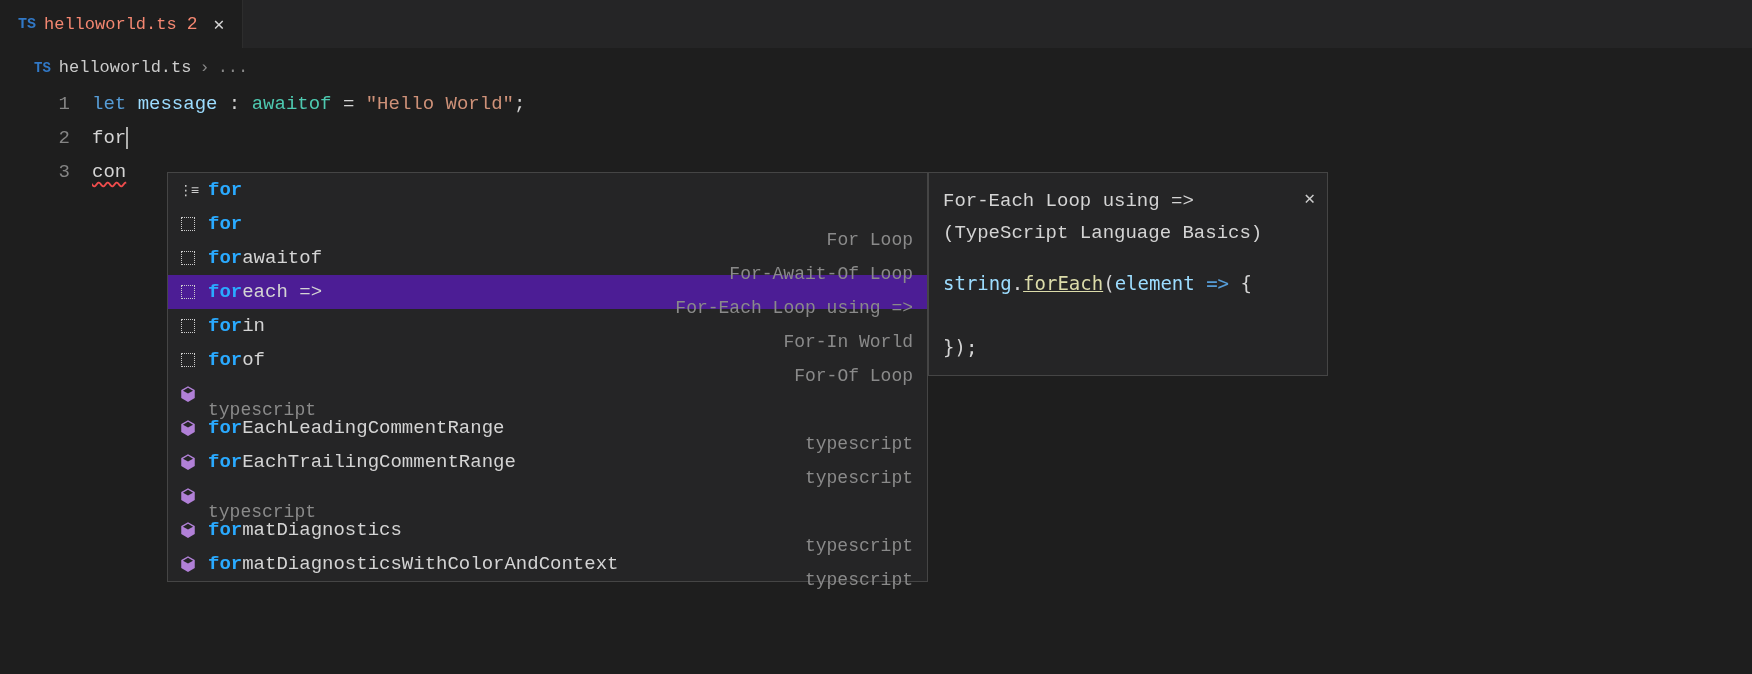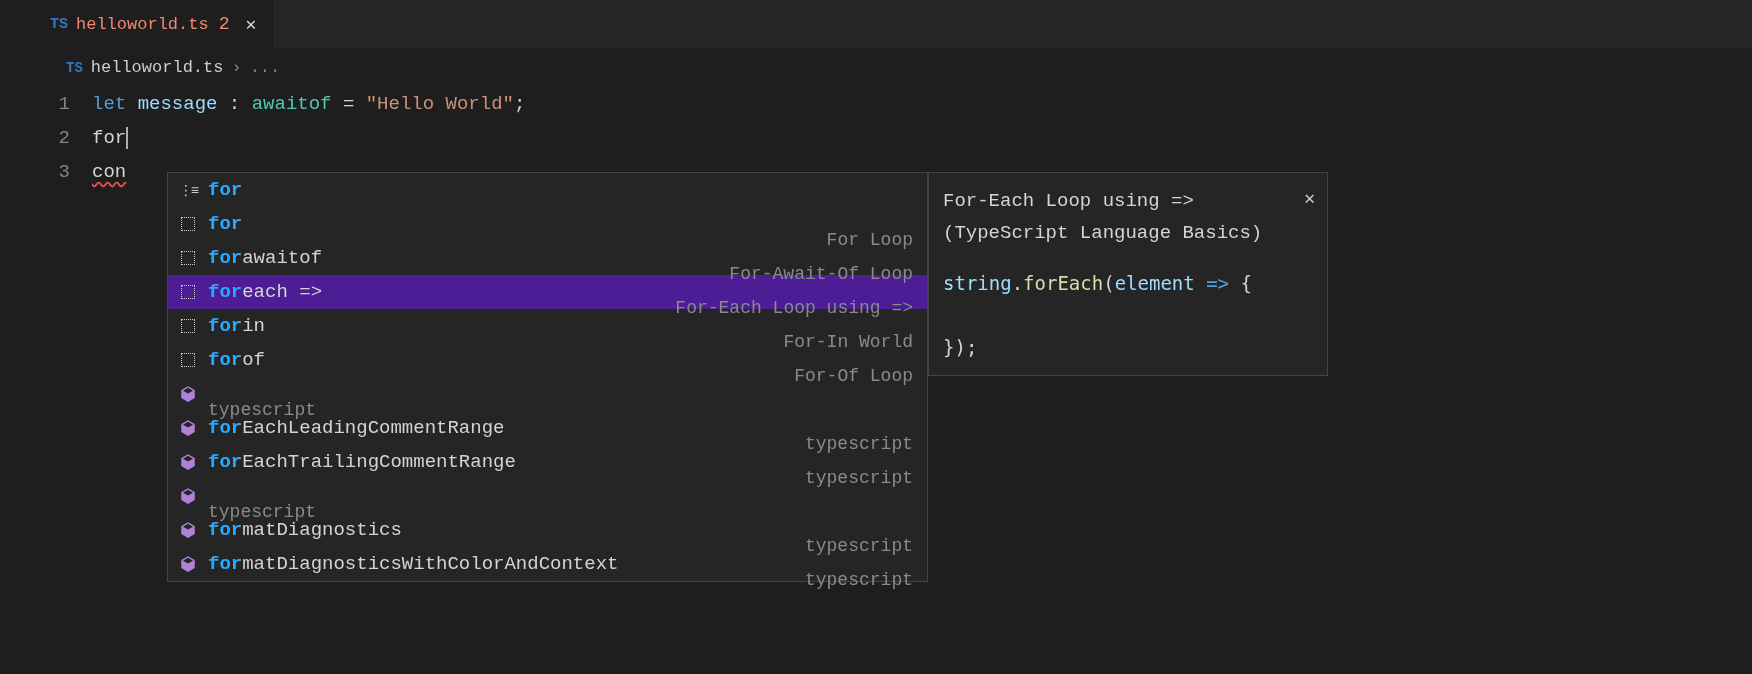--- a/index.html
+++ b/index.html
@@ -21,21 +21,20 @@
       display: flex;
       align-items: center;
       padding: 0 18px;
       gap: 8px;
       border-right: 1px solid #2d2d2d;
     }
     .ts-badge {
       color: #3178c6;
       font-weight: bold;
       font-size: 15px;
-      margin-left: 32px;
     }
     .tab-filename {
       color: #f48771;
       font-size: 17px;
     }
     .tab-modified {
       color: #f48771;
       margin-left: 2px;
     }
     .tab-close {
@@ -151,21 +150,21 @@
       font-size: 18px;
     }
     .docs-title {
       color: #d4d4d4;
     }
     .docs-code {
       margin-top: 18px;
       font-family: Consolas, monospace;
     }
     .dc-obj { color: #9cdcfe; }
-    .dc-method { color: #dcdcaa; }
+    .dc-method { color: #dcdcaa; text-decoration: underline; }
     .dc-param { color: #9cdcfe; }
     .dc-kw { color: #569cd6; }
     .dc-plain { color: #d4d4d4; }
   </style>
 </head>
 <body>
 
 <div class="tab-bar">
   <div class="tab">
     <span class="ts-badge">TS</span>

